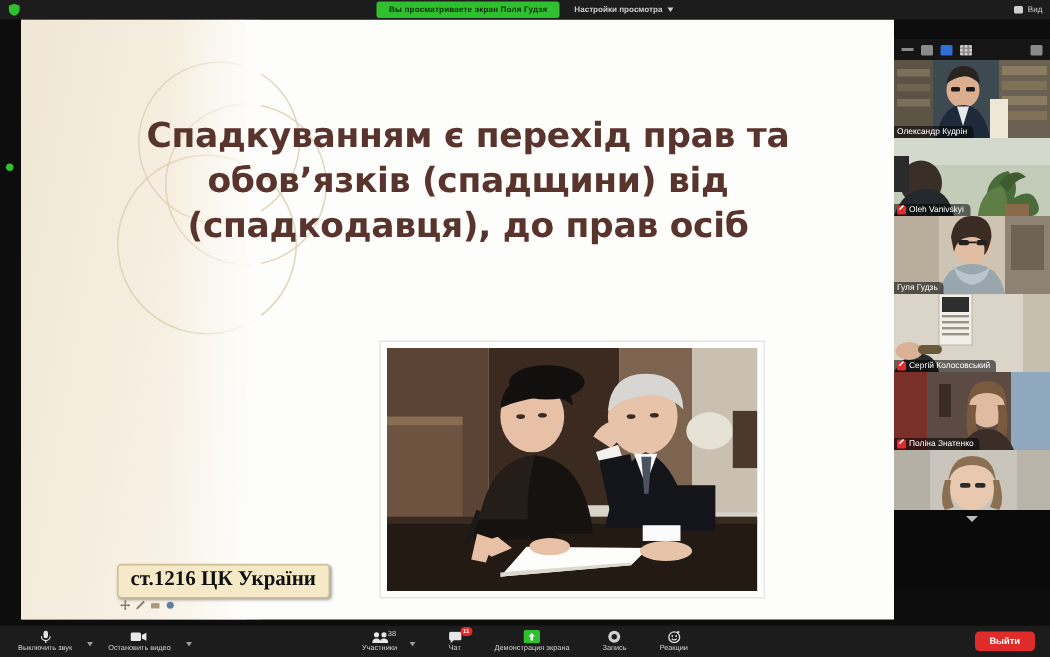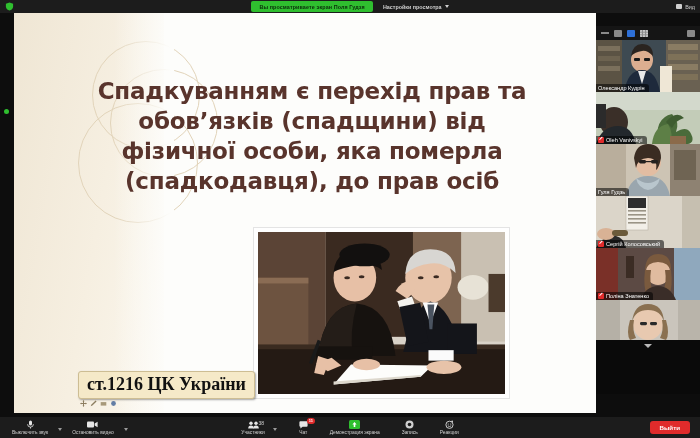--- a/index.html
+++ b/index.html
@@ -43,21 +43,21 @@
   .slide-title{position:absolute;left:38px;top:32px;width:520px;text-align:center;
                color:#59342c;font-size:23px;line-height:1.30;font-weight:600;
                font-family:"DejaVu Sans", sans-serif;letter-spacing:-.2px;margin-top:32px;}
 
   .photo{position:absolute;left:240px;top:215px;width:255px;height:170px;
          background:#efefef;border:4px solid #fff;box-shadow:0 0 0 1px #e4e4e4;
          overflow:hidden;}
 
   .caption{position:absolute;left:64px;bottom:14px;background:#f5e9c8;
            border:1px solid #cdbd93;border-radius:3px;padding:2px 8px 3px 8px;
-           color:#111;font-size:18px;font-weight:700;
+           color:#111;font-size:14px;font-weight:700;
            font-family:"Liberation Serif", serif;box-shadow:1px 1px 2px rgba(0,0,0,.35);}
   .cap-tools{position:absolute;left:66px;bottom:6px;display:flex;gap:3px;align-items:center;}
   .cap-tool{width:7px;height:7px;opacity:.85;}
 
   
   .strip{position:absolute;right:0;top:13px;width:104px;height:368px;background:#0a0a0a;}
   .strip-ctl{height:14px;background:#151515;display:flex;align-items:center;
              padding:0 5px;gap:5px;}
   .ctl-ic{width:8px;height:7px;background:#8a8a8a;border-radius:1px;}
   .ctl-ic.active{background:#2d6fd6;}
@@ -119,21 +119,20 @@
   <div class="slide">
     <div class="slide-band"></div>
     <div class="ring r1"></div>
     <div class="ring r2"></div>
     <div class="ring r3"></div>
     <div class="band-fade"></div>
 
     <div class="slide-title">
       <div>Спадкуванням є перехід прав та</div>
       <div>обов’язків (спадщини) від</div>
-      <div>фізичної особи, яка померла</div>
       <div>(спадкодавця), до прав осіб</div>
     </div>
 
     <div class="photo">
       <svg viewBox="0 0 255 170" width="100%" height="100%" preserveAspectRatio="none">
         <rect width="255" height="170" fill="#d9d2c8"></rect>
         <rect x="0" y="0" width="70" height="120" fill="#5b4436"></rect>
         <rect x="70" y="0" width="90" height="110" fill="#3a2a20"></rect>
         <rect x="160" y="0" width="50" height="115" fill="#7d6450"></rect>
         <rect x="210" y="0" width="45" height="115" fill="#c9c0b2"></rect>

